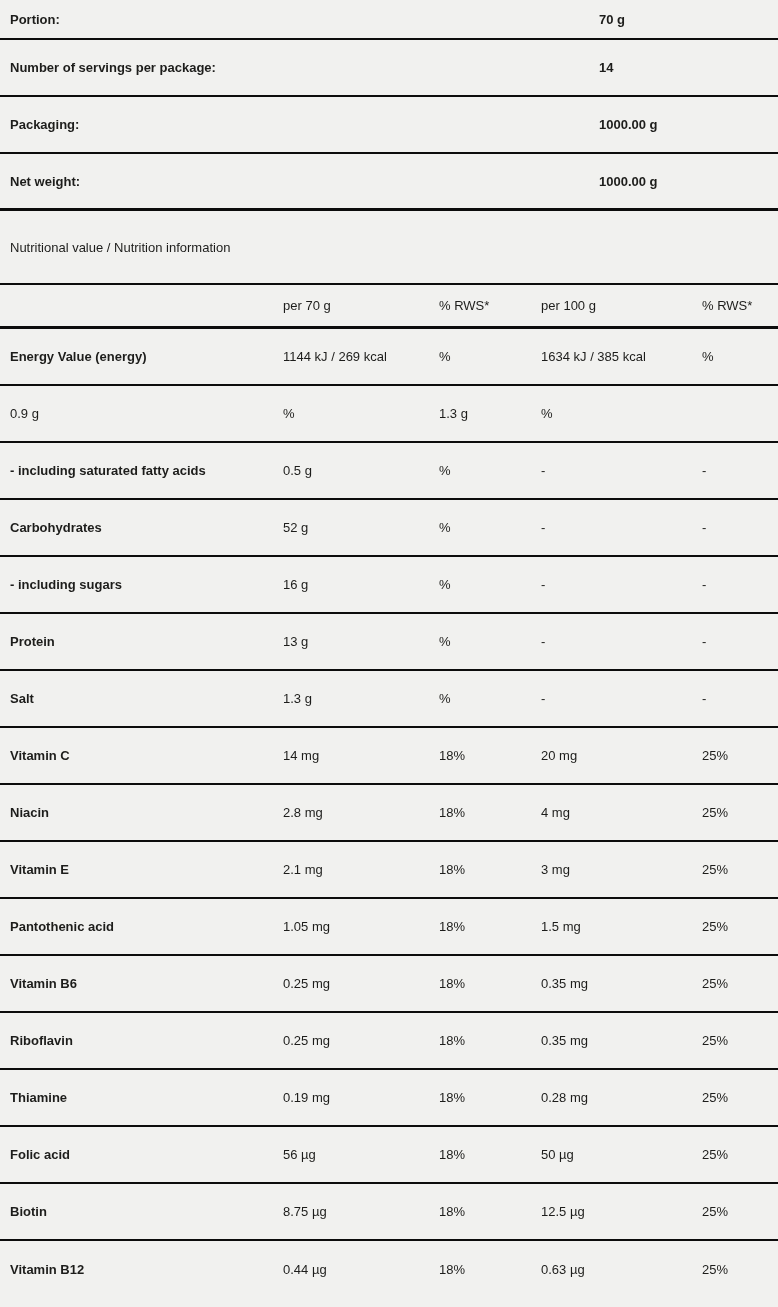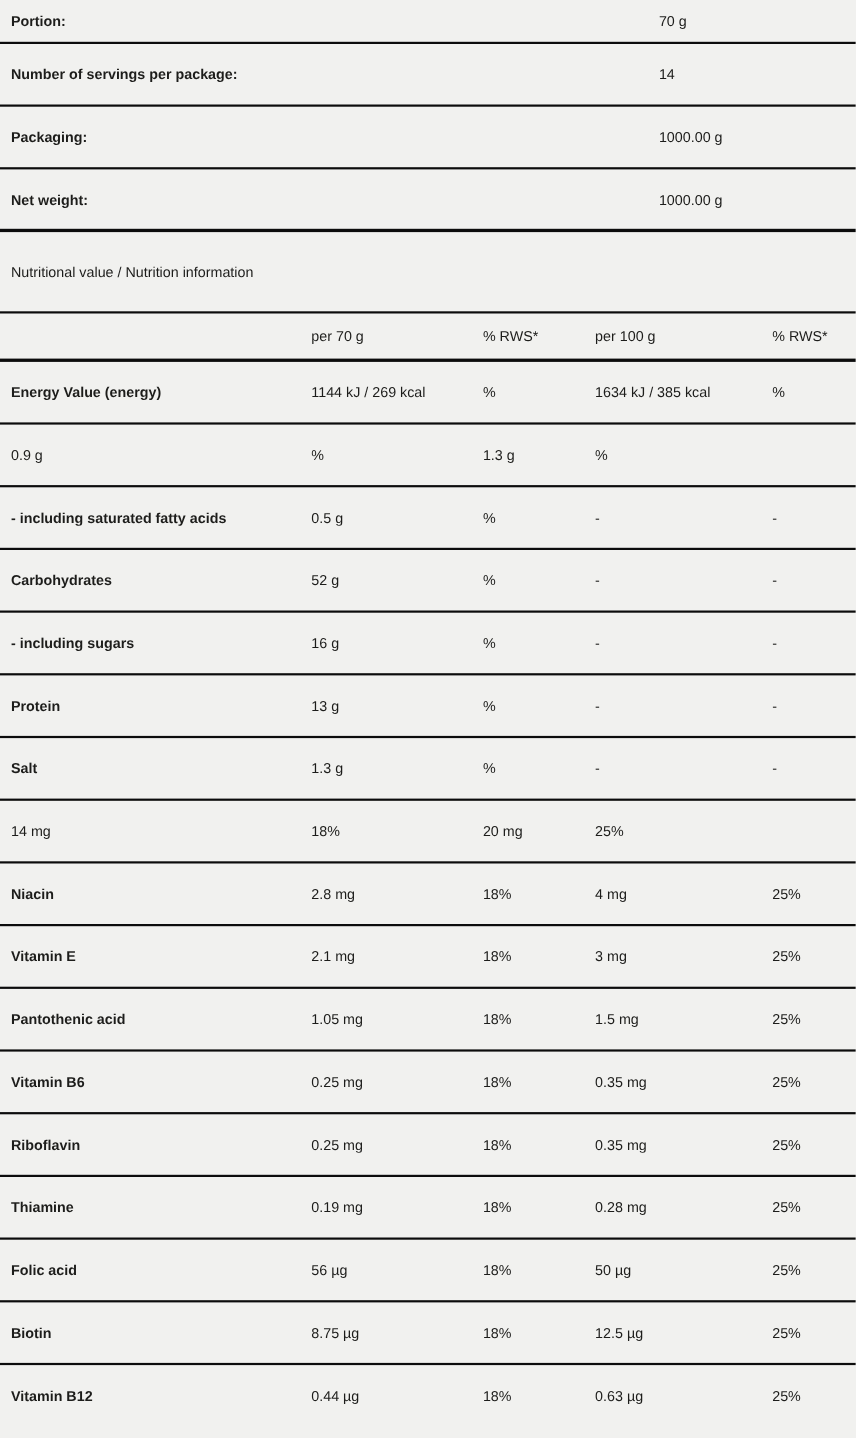--- a/index.html
+++ b/index.html
@@ -21,21 +21,21 @@
     grid-template-columns: 573px 1fr;
     align-items: center;
     height: 57px;
     padding-left: 10px;
     border-bottom: 2px solid #0c0c0c;
     gap: 16px;
   }
   .info-row.first { height: 40px; }
   .info-row.last { border-bottom-width: 3px; }
   .info-label { font-weight: bold; }
-  .info-value { font-weight: normal; }
+  .info-value { font-weight: bold; }
 
   
   .section-title-block {
     height: 74px;
     display: flex;
     align-items: center;
     padding-left: 10px;
     border-bottom: 2px solid #0c0c0c;
   }
 
@@ -137,20 +137,21 @@
           <div class="ncell">-</div>
         </div>
         <div class="nrow">
           <div class="ncell rowlabel">Salt</div>
           <div class="ncell">1.3 g</div>
           <div class="ncell">%</div>
           <div class="ncell">-</div>
           <div class="ncell">-</div>
         </div>
         <div class="nrow">
+          <div class="ncell rowlabel">Vitamin C</div>
           <div class="ncell">14 mg</div>
           <div class="ncell">18%</div>
           <div class="ncell">20 mg</div>
           <div class="ncell">25%</div>
         </div>
         <div class="nrow">
           <div class="ncell rowlabel">Niacin</div>
           <div class="ncell">2.8 mg</div>
           <div class="ncell">18%</div>
           <div class="ncell">4 mg</div>

